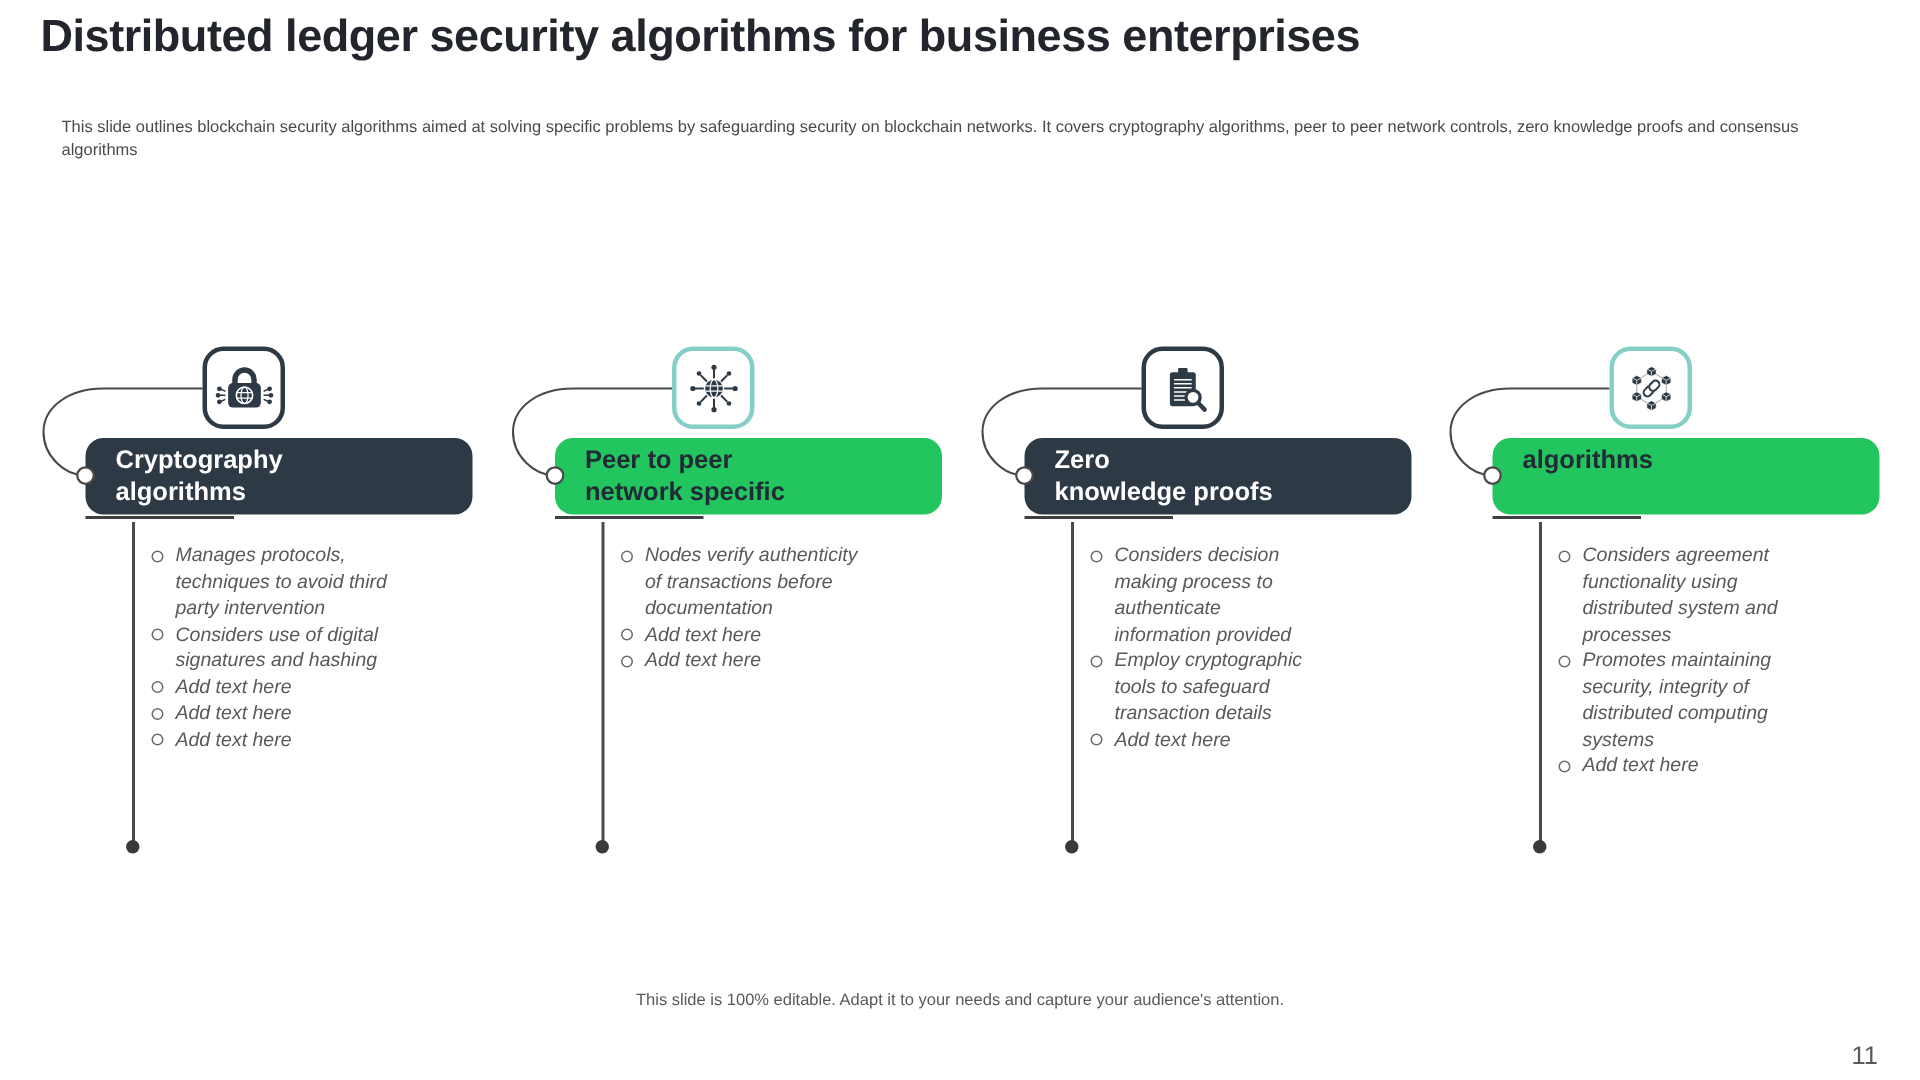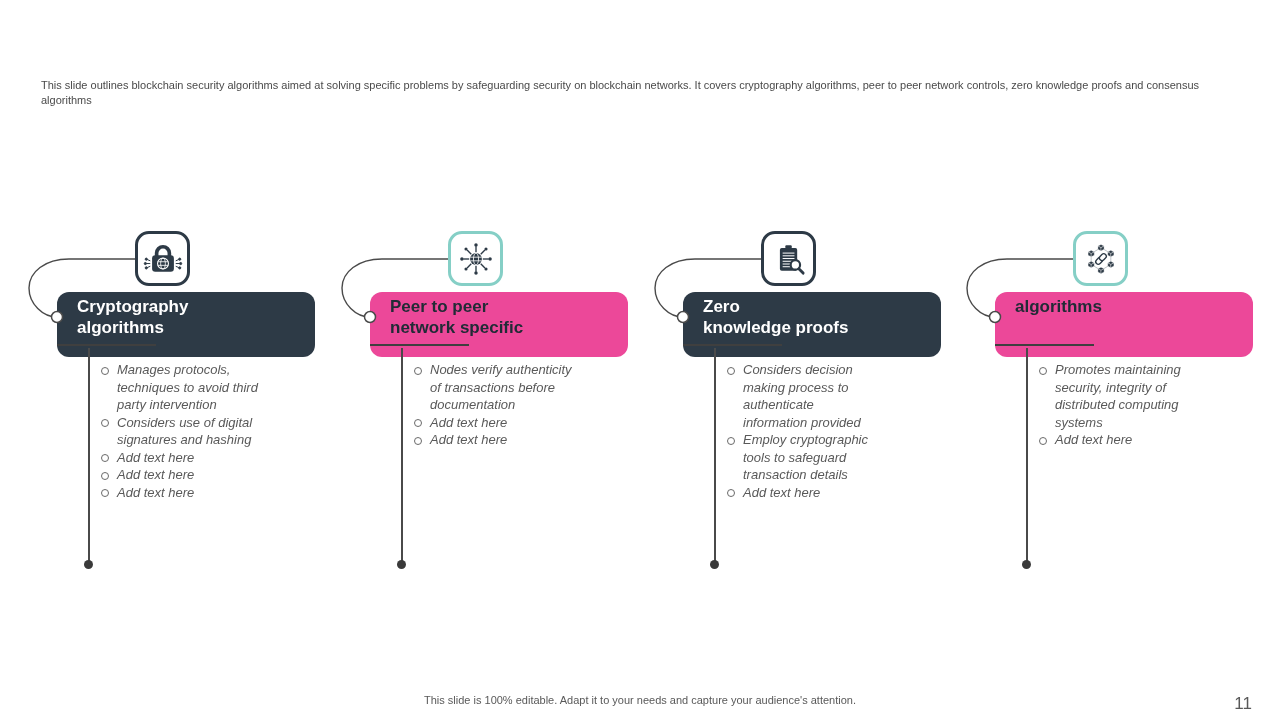--- a/index.html
+++ b/index.html
@@ -13,51 +13,52 @@
 
   .column{position:absolute;top:231px;width:258px;height:380px;}
 
   .connector{position:absolute;left:-32px;top:0;width:120px;height:100px;z-index:1;}
 
   .icon-box{position:absolute;left:78px;top:0;width:49px;height:49px;border-radius:14px;
             background:#fff;display:flex;align-items:center;justify-content:center;z-index:2;}
   .icon-box.navy-border{border:3px solid #2d3a46;}
   .icon-box.teal-border{border:3px solid #85cfc6;}
 
-  .header{position:absolute;left:0;top:61px;width:258px;height:65px;border-radius:12px;
+  .header{position:absolute;left:0;top:61px;width:258px;height:51px;border-radius:12px;
           box-sizing:border-box;padding:5px 6px 0 20px;font-size:17px;font-weight:bold;
           line-height:20.5px;z-index:0;}
   .header.navy{background:#2d3a46;color:#ffffff;}
-  .header.teal{background:#ec4899;color:#212b36;}
+  .header.teal{background:#22c55e;color:#212b36;}
   .header span{display:block;}
 
   .underline{position:absolute;left:0;top:113px;width:99px;height:2px;background:#3f3f3f;}
   .vline{position:absolute;left:31px;top:117px;width:2px;height:216px;background:#4a4a4a;}
   .enddot{position:absolute;left:27px;top:329px;width:9px;height:9px;border-radius:50%;background:#3a3a3a;}
 
   .bullets{position:absolute;left:43px;top:130px;margin:0;padding:0;list-style:none;
            font-size:13px;line-height:17.5px;color:#595959;font-style:italic;}
   .bullets li{position:relative;padding-left:17px;}
   .bullets li::before{content:"";position:absolute;left:1px;top:5.5px;width:6px;height:6px;
                       border:1.2px solid #6a6a6a;border-radius:50%;background:#fff;}
 
   .c0{left:57px;}  .c0 .bullets{width:168px;}
   .c1{left:370px;} .c1 .bullets{width:160px;}
   .c2{left:683px;} .c2 .bullets{width:142px;}
   .c3{left:995px;} .c3 .bullets{width:158px;}
 
-  .footer-note{position:absolute;left:0;right:0;top:694px;text-align:center;
+  .footer-note{position:absolute;left:0;right:0;top:661px;text-align:center;
                font-size:11px;color:#595959;}
   .page-number{position:absolute;right:28px;top:694px;font-size:17px;color:#595959;}
 </style>
 </head>
 <body>
 
 <div class="slide">
 
+  <h1 class="title">Distributed ledger security algorithms for business enterprises</h1>
   <p class="subtitle">This slide outlines blockchain security algorithms aimed at solving specific problems by safeguarding security on blockchain networks. It covers cryptography algorithms, peer to peer network controls, zero knowledge proofs and consensus algorithms</p>
 
   <div class="column c0">
     <svg class="connector" viewBox="0 0 120 100">
       <path d="M110 28 H 44 C 20 28 4 41 4 57 C 4 73 18 86 32 86" fill="none" stroke="#4a4a4a" stroke-width="1.4"></path>
       <circle cx="32" cy="86" r="5.5" fill="#ffffff" stroke="#4a4a4a" stroke-width="1.5"></circle>
     </svg>
     <div class="icon-box navy-border">
       <svg width="40" height="40" viewBox="0 0 44 44">
         <path d="M15 20 v-4.5 a7 7 0 0 1 14 0 V 20" fill="none" stroke="#2d3a46" stroke-width="4"></path>
@@ -207,20 +208,21 @@
         </g>
       </svg>
     </div>
     <div class="header teal">
       <span>algorithms</span>
     </div>
     <div class="underline"></div>
     <div class="vline"></div>
     <div class="enddot"></div>
     <ul class="bullets">
+      <li>Considers agreement functionality using distributed system and processes</li>
       <li>Promotes maintaining security, integrity of distributed computing systems</li>
       <li>Add text here</li>
     </ul>
   </div>
 
   <div class="footer-note">This slide is 100% editable. Adapt it to your needs and capture your audience's attention.</div>
   <div class="page-number">11</div>
 
 </div>
 

